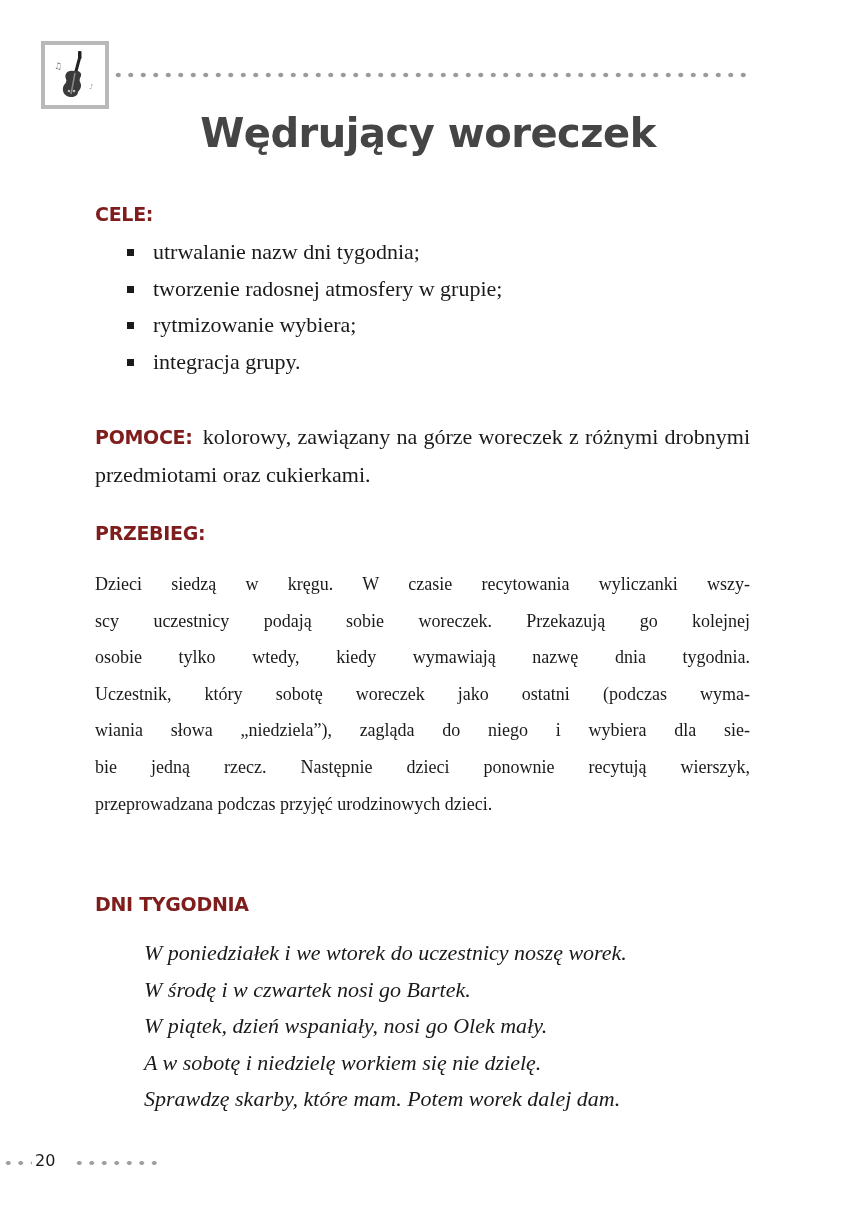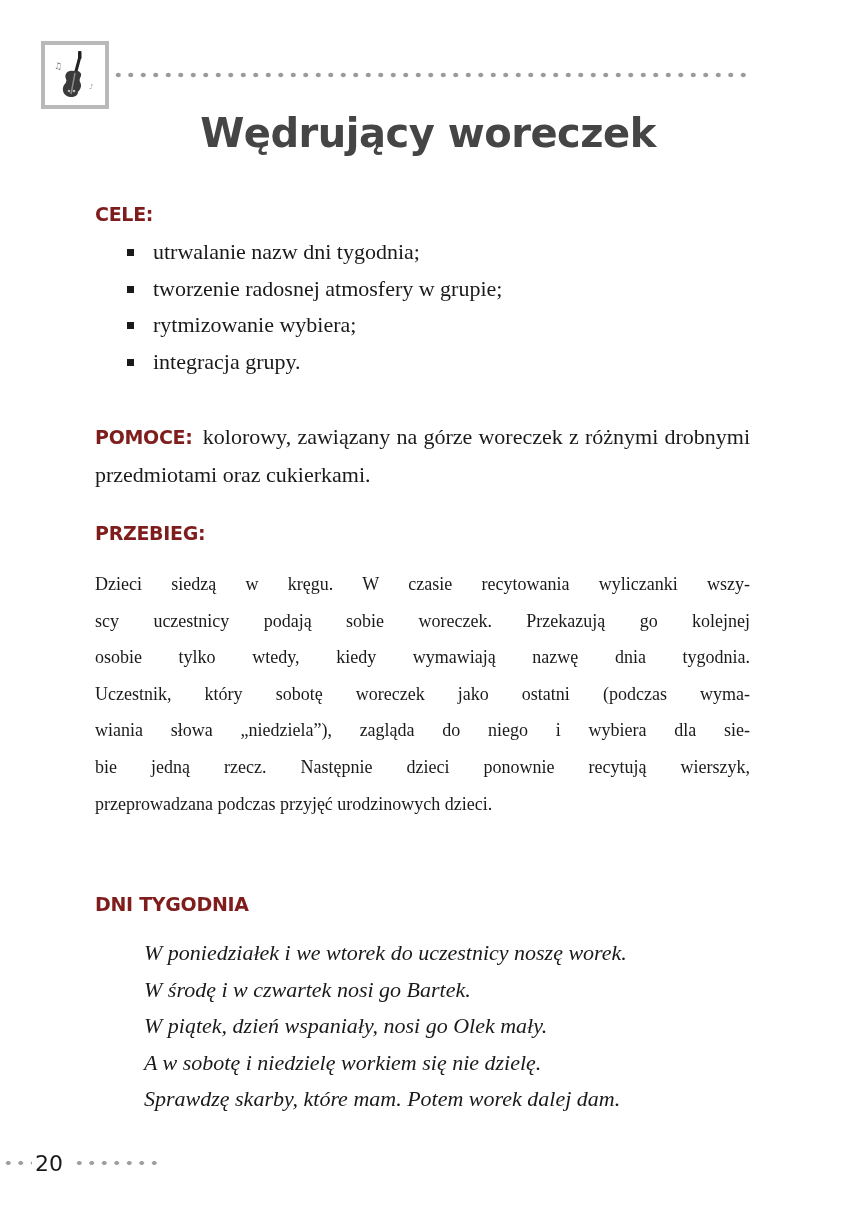--- a/index.html
+++ b/index.html
@@ -148,21 +148,21 @@
       height: 6px;
       background-image: radial-gradient(circle, #a0a0a0 2px, transparent 2.5px);
       background-size: 12.5px 6px;
       background-repeat: repeat-x;
     }
     .page-number {
       position: absolute;
       left: 35px;
       top: 1151px;
       font-family: "DejaVu Sans", "Liberation Sans", sans-serif;
-      font-size: 22px;
+      font-size: 16px;
       color: #1a1a1a;
     }
     .bottom-dots-right {
       position: absolute;
       left: 73px;
       top: 1160px;
       width: 88px;
       height: 6px;
       background-image: radial-gradient(circle, #a0a0a0 2px, transparent 2.5px);
       background-size: 12.5px 6px;

